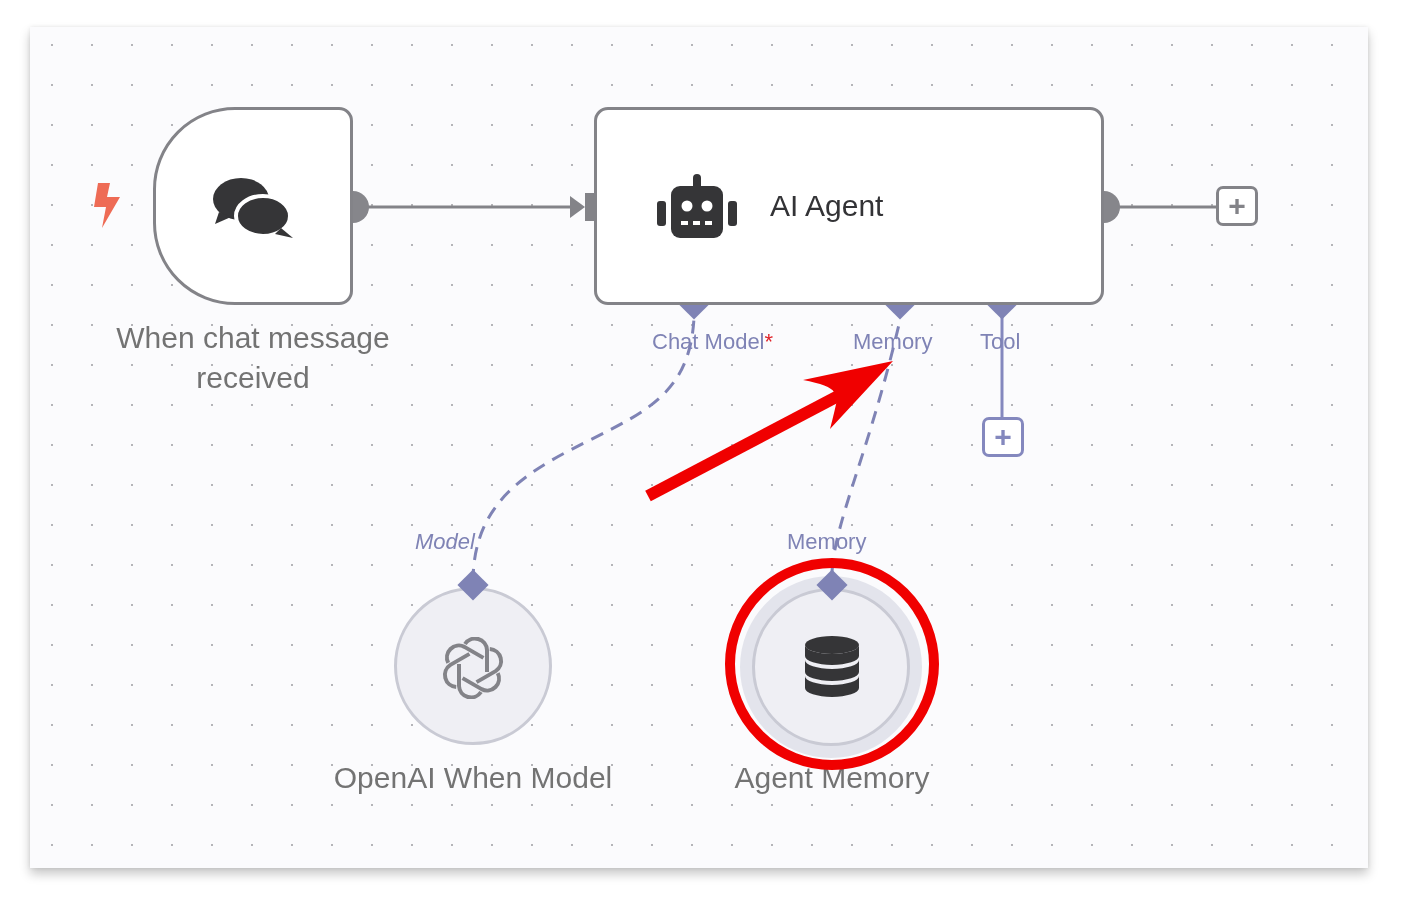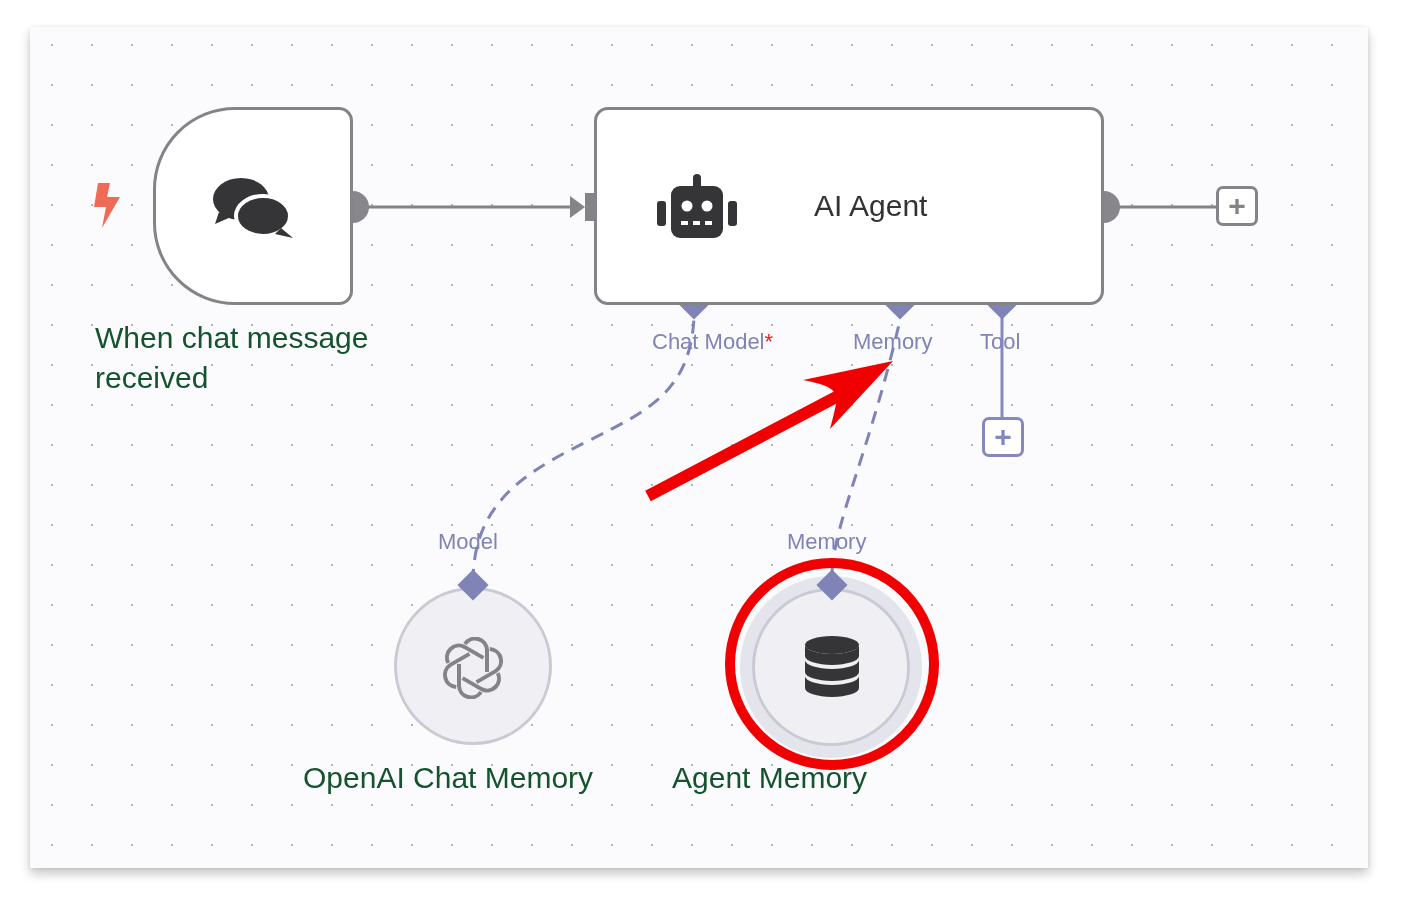--- a/index.html
+++ b/index.html
@@ -9,24 +9,24 @@
     background-size:40px 40px;background-position:2px -2px;
     box-shadow:0 6px 10px rgba(0,0,0,0.22),0 0 4px rgba(0,0,0,0.08);}
   svg.edges{position:absolute;left:0;top:0;width:1407px;height:909px;pointer-events:none;}
   .node{position:absolute;box-sizing:border-box;background:#ffffff;border:3px solid #838388;}
   .trigger{left:153px;top:107px;width:200px;height:198px;border-radius:82px 14px 14px 82px;}
   .agent{left:594px;top:107px;width:510px;height:198px;border-radius:14px;}
   .sub{position:absolute;box-sizing:border-box;border-radius:50%;background:#efeff4;border:3px solid #c9cad4;}
   .sub.openai{left:394px;top:587px;width:158px;height:158px;}
   .sub.memory{left:740px;top:576px;width:182px;height:182px;border:none;background:#e3e4ec;}
   .sub.memory .inner{position:absolute;left:12px;top:12px;width:158px;height:158px;box-sizing:border-box;border-radius:50%;border:3px solid #c9cad4;background:#efeff4;}
-  .label{position:absolute;color:#14532d;font-size:30px;line-height:40px;}
+  .label{position:absolute;color:#737373;font-size:30px;text-align:center;line-height:40px;}
   .port-label{position:absolute;color:#7f83b5;font-size:22px;line-height:26px;white-space:nowrap;}
   .req{color:#e0242a;}
-  .title-agent{position:absolute;left:770px;top:186px;font-size:30px;color:#333336;line-height:40px;margin-left:44px;}
+  .title-agent{position:absolute;left:770px;top:186px;font-size:30px;color:#333336;line-height:40px;}
   .plus-btn{position:absolute;box-sizing:border-box;width:42px;height:40px;border-radius:7px;background:#fff;display:flex;align-items:center;justify-content:center;font-size:30px;font-weight:bold;line-height:1;}
   .plus-main{left:1216px;top:186px;border:3px solid #838388;color:#838388;}
   .plus-tool{left:982px;top:417px;border:3px solid #8488be;color:#8488be;}
   .icon{position:absolute;}
 </style>
 </head>
 <body>
 
 <div class="canvas"></div>
 
@@ -80,37 +80,37 @@
 
 <div class="port-label" style="left:652px;top:329px;">
   <span>Chat Model</span><span class="req">*</span>
 </div>
 <div class="port-label" style="left:853px;top:329px;">Memory</div>
 <div class="port-label" style="left:980px;top:329px;">Tool</div>
 
 <div class="plus-btn plus-main">+</div>
 <div class="plus-btn plus-tool">+</div>
 
-<div class="port-label" style="left:438px;top:529px;">Model</div>
+<div class="port-label" style="left:415px;top:529px;font-style:italic;">Model</div>
 <div class="sub openai">
   <svg class="icon" style="left:45px;top:47px" width="62" height="62" viewBox="-31 -31 62 62">
     <g fill="none" stroke="#838388" stroke-width="4" stroke-linejoin="round">
       <path d="M -8 -24 A 12 12 0 0 1 14 -18 L 14 4" transform="rotate(0)"></path>
       <path d="M -8 -24 A 12 12 0 0 1 14 -18 L 14 4" transform="rotate(60)"></path>
       <path d="M -8 -24 A 12 12 0 0 1 14 -18 L 14 4" transform="rotate(120)"></path>
       <path d="M -8 -24 A 12 12 0 0 1 14 -18 L 14 4" transform="rotate(180)"></path>
       <path d="M -8 -24 A 12 12 0 0 1 14 -18 L 14 4" transform="rotate(240)"></path>
       <path d="M -8 -24 A 12 12 0 0 1 14 -18 L 14 4" transform="rotate(300)"></path>
     </g>
   </svg>
 </div>
 <svg class="icon" style="left:456px;top:568px" width="34" height="34" viewBox="0 0 34 34">
   <rect x="6" y="6" width="22" height="22" fill="#7f83b5" transform="rotate(45 17 17)"></rect>
 </svg>
-<div class="label" style="left:303px;top:758px;width:340px;">OpenAI Chat Memory</div>
+<div class="label" style="left:303px;top:758px;width:340px;">OpenAI When Model</div>
 
 <div class="port-label" style="left:787px;top:529px;">Memory</div>
 <div class="sub memory">
   <div class="inner">
     <svg class="icon" style="left:49px;top:45px" width="56" height="62" viewBox="0 0 56 62">
       <ellipse cx="28" cy="9" rx="27" ry="9" fill="#353537"></ellipse>
       <path d="M1 9 V20 A27 9 0 0 0 55 20 V9 A27 9 0 0 1 1 9 Z" fill="#353537"></path>
       <path d="M1 24 V36 A27 9 0 0 0 55 36 V24 A27 9 0 0 1 1 24 Z" fill="#353537"></path>
       <path d="M1 40 V52 A27 9 0 0 0 55 52 V40 A27 9 0 0 1 1 40 Z" fill="#353537"></path>
     </svg>

